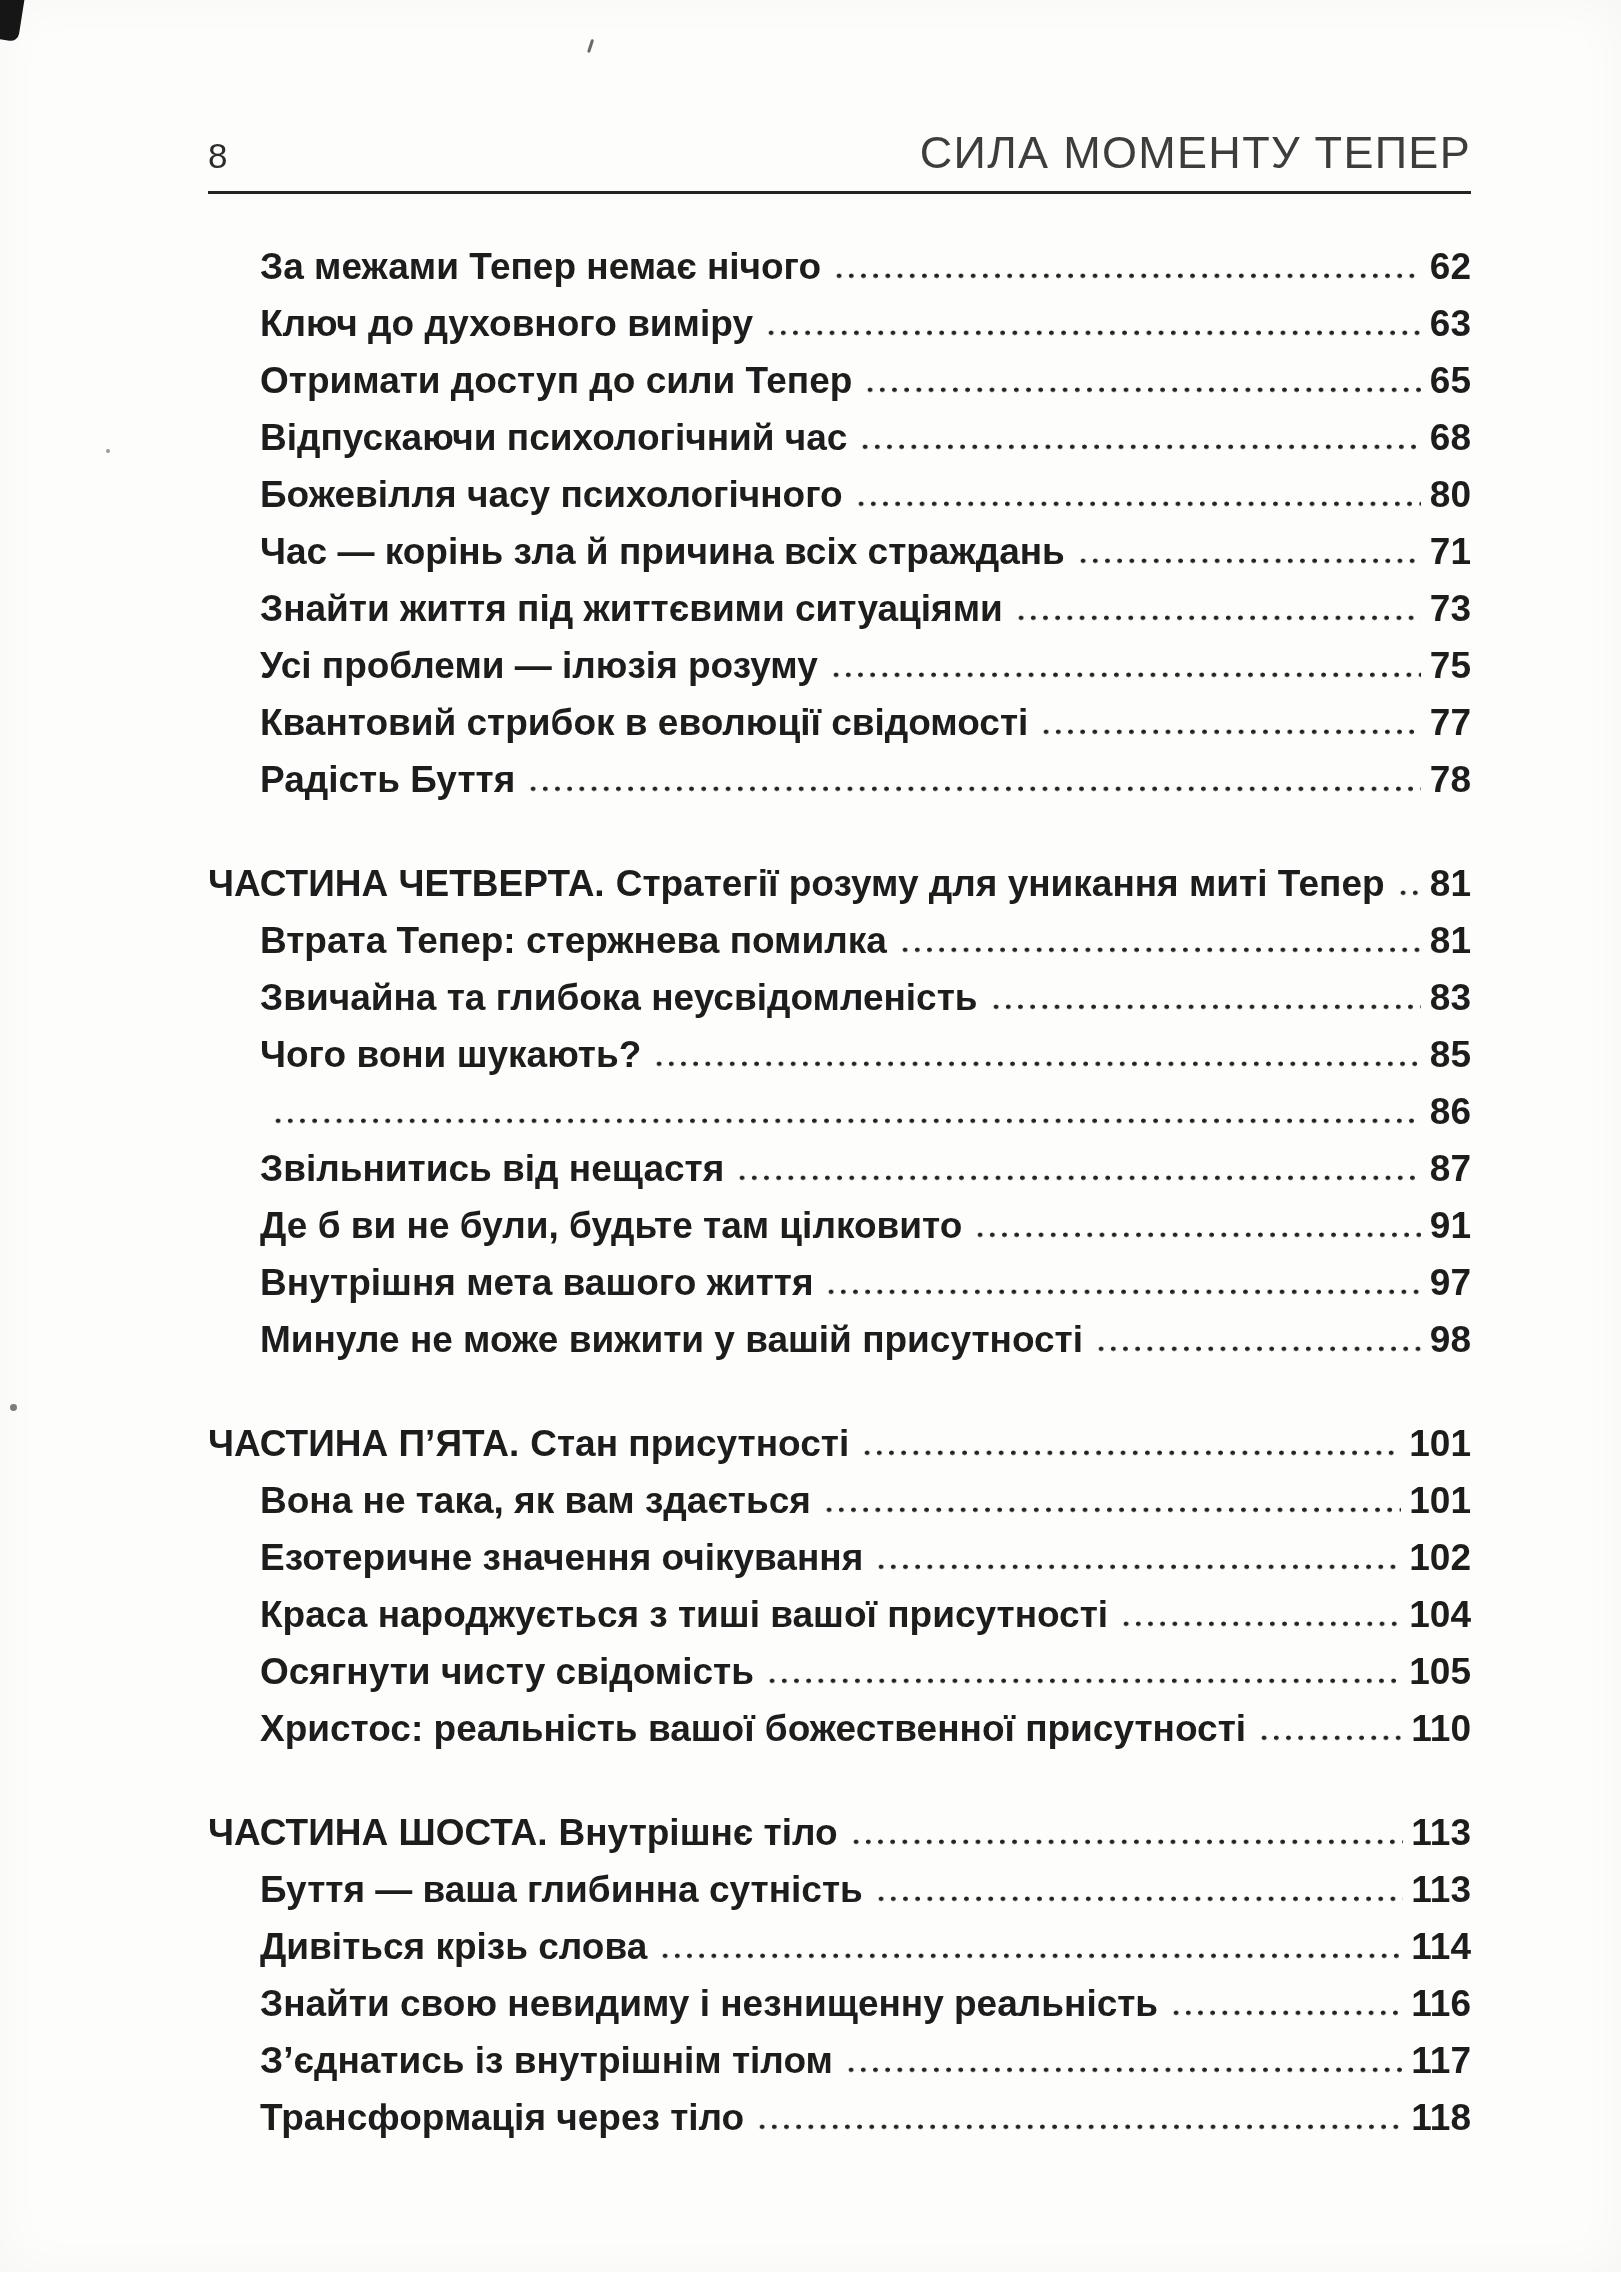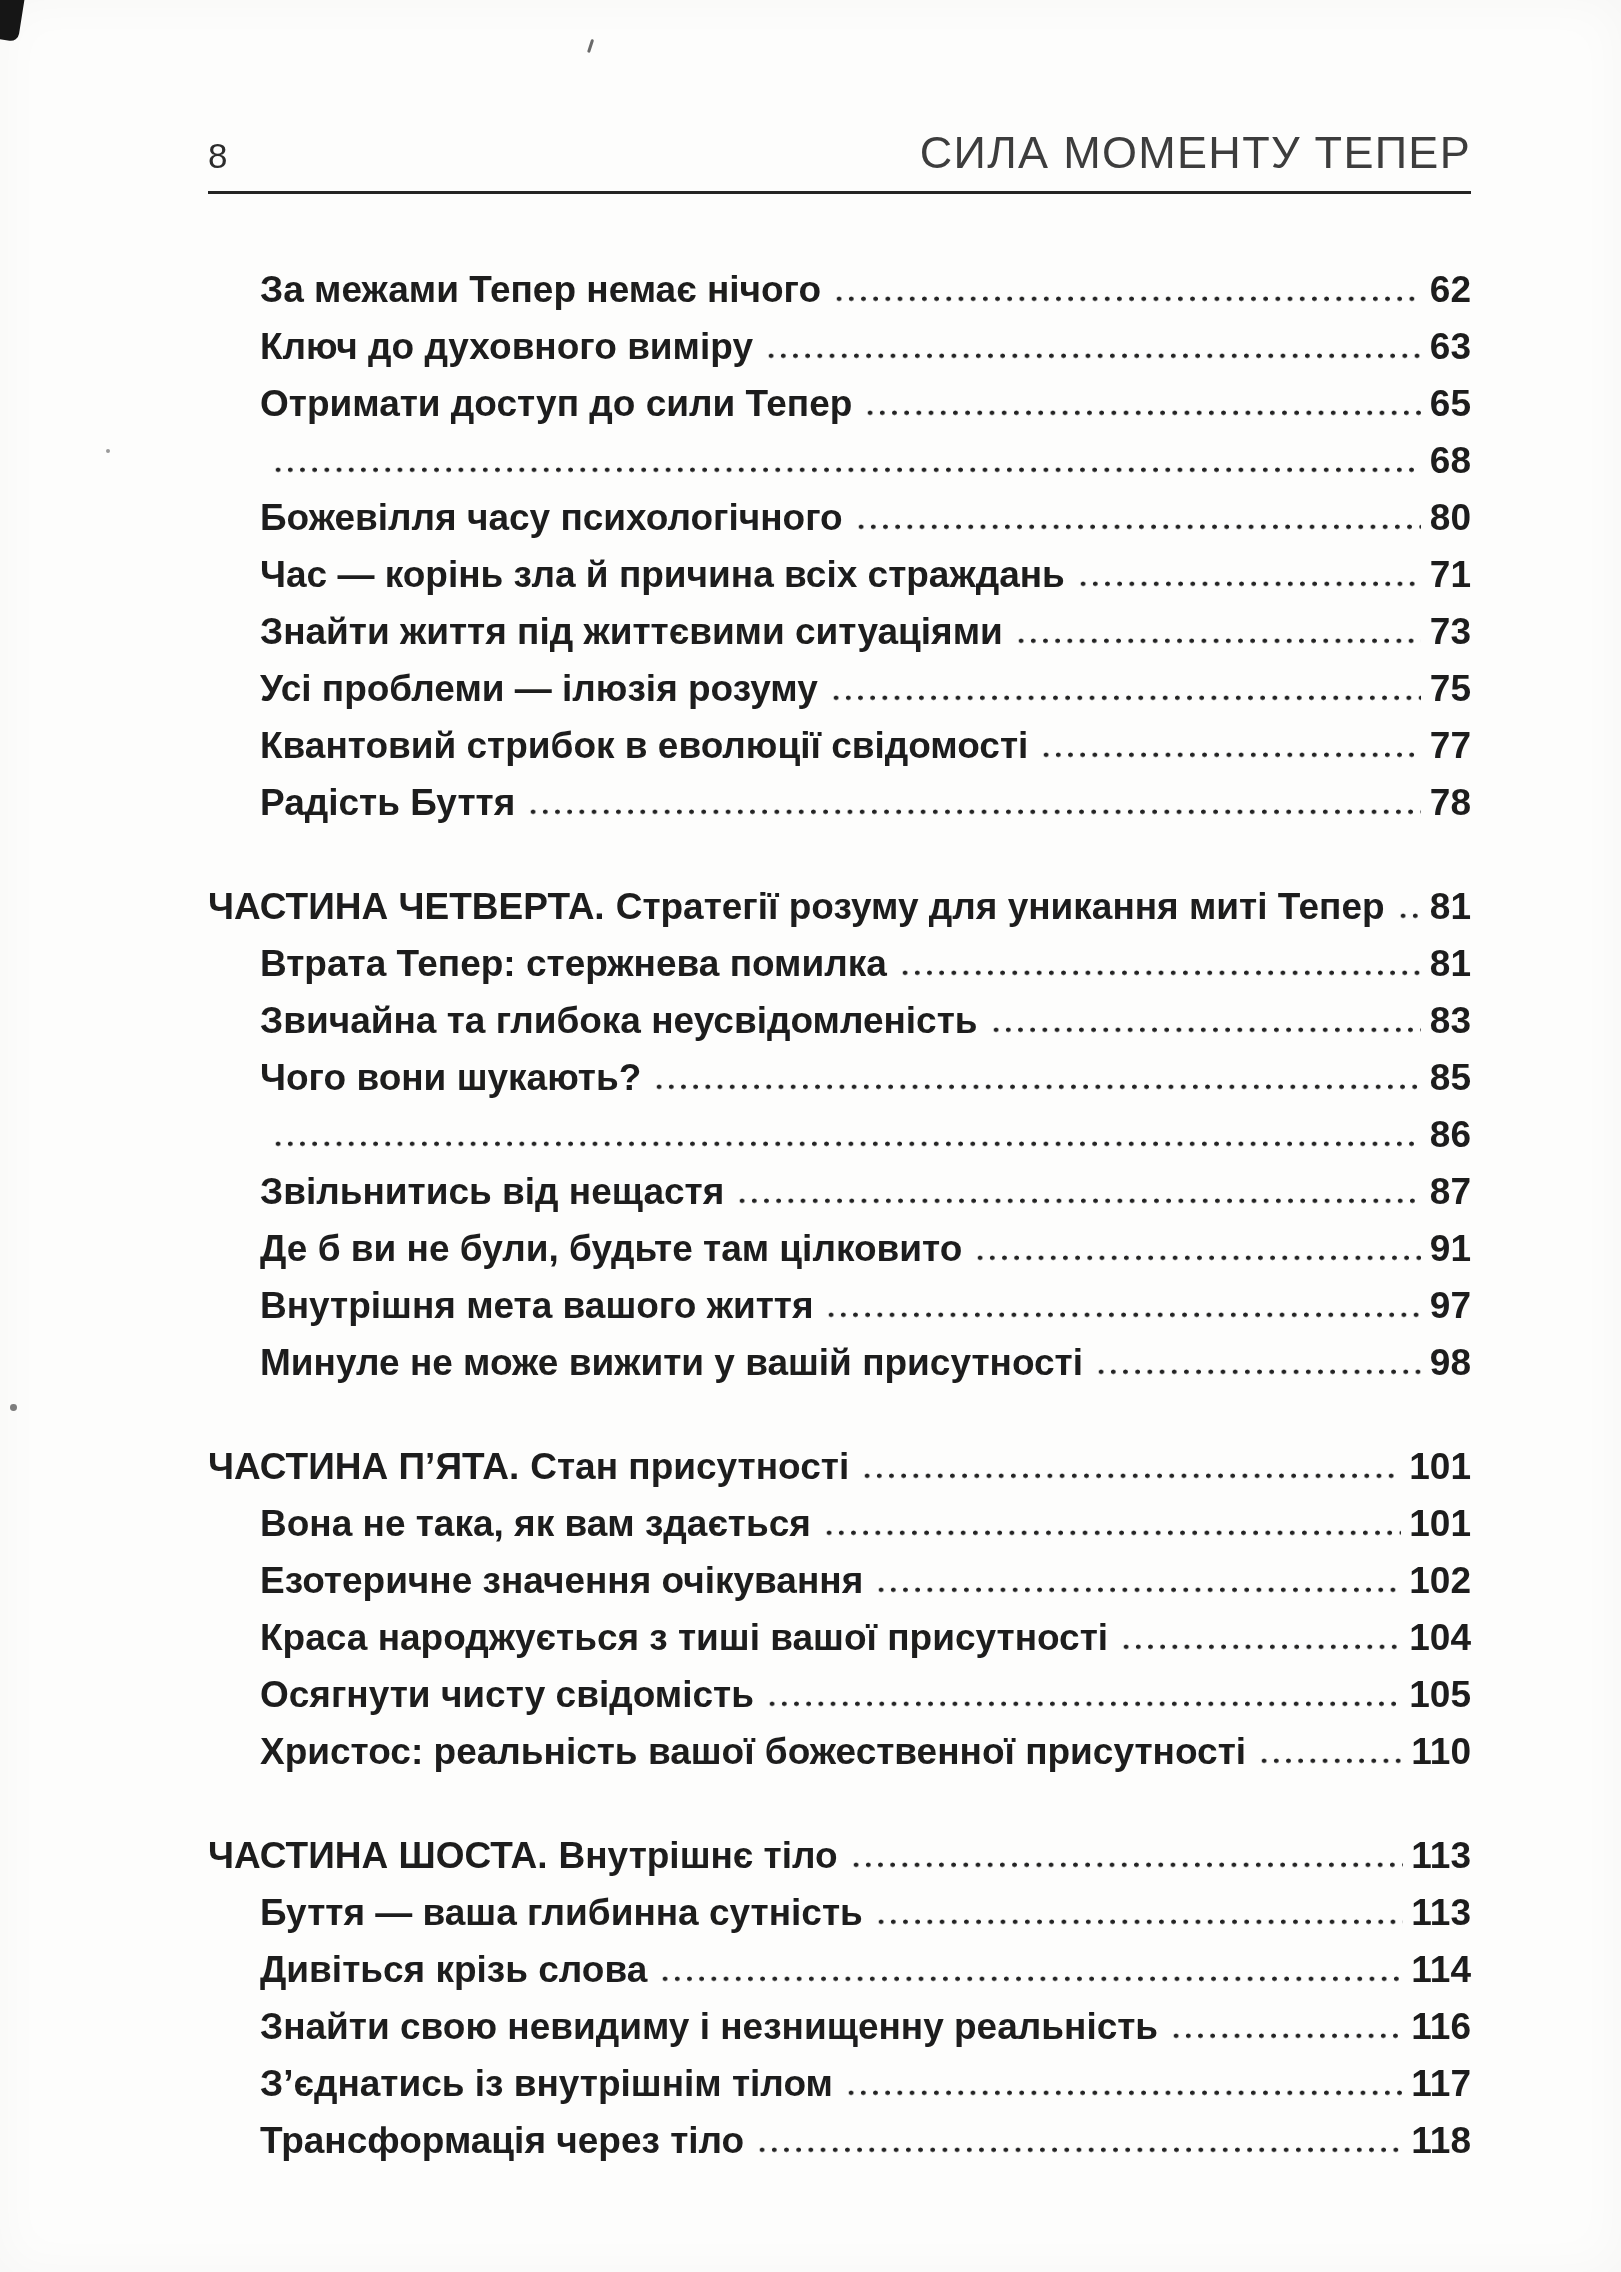--- a/index.html
+++ b/index.html
@@ -39,21 +39,21 @@
     color: #3d3d3d;
   }
   .head-rule {
     height: 3.4px;
     background: #242424;
     margin-top: 12px;
   }
 
   
   .toc {
-    margin-top: 67px;
+    margin-top: 44px;
   }
   .row {
     display: flex;
     align-items: baseline;
     height: 57px;
     font-size: 37px;
     font-weight: 700;
     padding-left: 52px;
     color: #1d1d1d;
   }
@@ -138,20 +138,21 @@
     <span class="pageref">63</span>
   </div>
       <div class="row">
 
     <span class="title">Отримати доступ до сили Тепер</span>
     <span class="leader"></span>
     <span class="pageref">65</span>
   </div>
       <div class="row">
 
+    <span class="title">Відпускаючи психологічний час</span>
     <span class="leader"></span>
     <span class="pageref">68</span>
   </div>
       <div class="row">
 
     <span class="title">Божевілля часу психологічного</span>
     <span class="leader"></span>
     <span class="pageref">80</span>
   </div>
       <div class="row">

